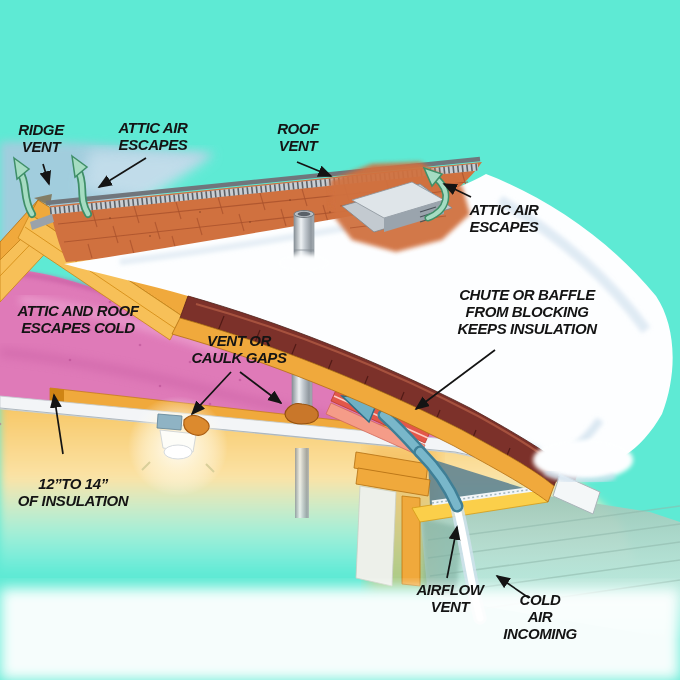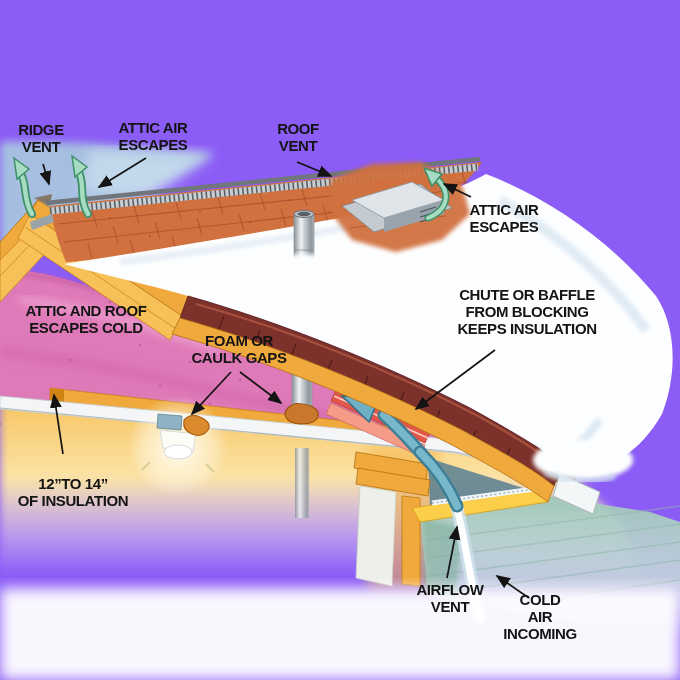--- a/index.html
+++ b/index.html
@@ -1,27 +1,27 @@
 <!DOCTYPE html>
 <html style="--sky: #a9cadf; --shingle-orange: #d0713f; --shingle-dark: #7c312a; --wood: #f0a93c; --wood-light: #f7c058; --insulation-pink: #df7ab8; --insulation-shadow: #c2579e; --snow-shadow: #ccdeec; --room-glow: #f7c45f; --baffle-red: #e3574a; --baffle-light: #f59c88; --airflow-teal: #5b9fb5; --escape-green: #a5dcc2; --siding: #9ec7b8; --label-text: #141414;"><head>
 <meta charset="utf-8">
 <style>
   html,body{margin:0;padding:0;background:#fff;}
-  #stage{position:relative;width:680px;height:680px;background:#8b5cf6;overflow:hidden;
-         font-family:"Liberation Sans",sans-serif;}
+  #stage{position:relative;width:680px;height:680px;background:#5eead4;overflow:hidden;
+         font-family:"Liberation Sans",sans-serif;font-style:italic;}
   #art{position:absolute;left:0;top:0;}
   .label{position:absolute;font-weight:bold;font-size:15px;line-height:17px;
          letter-spacing:-0.4px;color:var(--label-text,#141414);text-align:center;}
   .label span{display:block;}
   .lbl-ridge-vent{left:8px;top:121px;width:66px;}
   .lbl-attic-air-left{left:107px;top:119px;width:92px;}
   .lbl-roof-vent{left:266px;top:120px;width:64px;}
   .lbl-attic-air-right{left:458px;top:201px;width:92px;}
   .lbl-chute{left:444px;top:286px;width:166px;}
-  .lbl-attic-cold{left:20px;top:302px;width:132px;text-align:center;}
+  .lbl-attic-cold{left:12px;top:302px;width:132px;text-align:center;}
   .lbl-foam{left:177px;top:332px;width:124px;}
   .lbl-insul{left:6px;top:475px;width:134px;}
   .lbl-soffit{left:411px;top:581px;width:78px;}
   .lbl-cold{left:480px;top:591px;width:120px;}
   
   .c-sky{fill:var(--sky,#a9cadf);}
   .c-shingle{fill:var(--shingle-orange,#d0713f);}
   .c-shingle-dark{fill:var(--shingle-dark,#7c312a);}
   .c-wood{fill:var(--wood,#f0a93c);}
   .c-wood-light{fill:var(--wood-light,#f7c058);}
@@ -341,21 +341,21 @@
 <div class="label lbl-chute">
   <span>CHUTE OR BAFFLE</span>
   <span>FROM BLOCKING</span>
   <span>KEEPS INSULATION</span>
 </div>
 <div class="label lbl-attic-cold">
   <span>ATTIC AND ROOF</span>
   <span>ESCAPES COLD</span>
 </div>
 <div class="label lbl-foam">
-  <span>FOAM OR</span>
+  <span>VENT OR</span>
   <span>CAULK GAPS</span>
 </div>
 <div class="label lbl-insul">
   <span>12”TO 14”</span>
   <span>OF INSULATION</span>
 </div>
 <div class="label lbl-soffit">
   <span>AIRFLOW</span>
   <span>VENT</span>
 </div>

